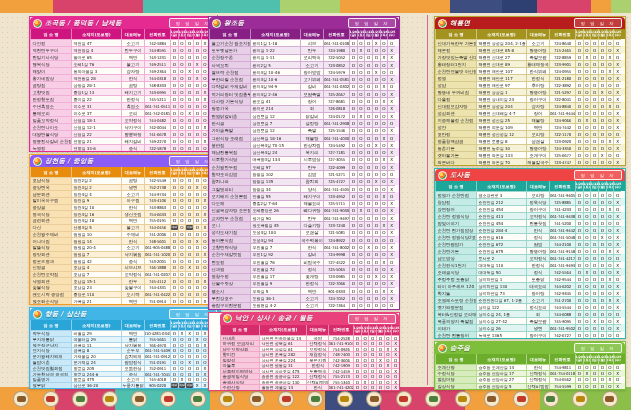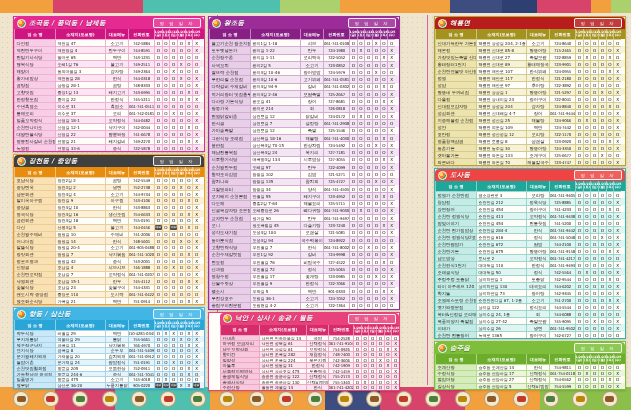--- a/index.html
+++ b/index.html
@@ -13,21 +13,21 @@
   .strip{position:absolute;left:0;width:631px;display:flex}
   .strip-top{top:0;height:13px}
   .strip-bottom{top:387px;height:23px}
   .seg{height:100%}
   .icons{position:absolute;top:389px;left:0;width:631px;height:19px;display:flex;justify-content:space-evenly;align-items:center}
   .food{width:16px;height:16px;border-radius:50%;background:#f6e9c9;border:1px solid rgba(60,30,0,.35);display:flex;align-items:center;justify-content:center;box-sizing:border-box}
   .food i{display:block;width:9px;height:6px;border-radius:2px}
   .vline{position:absolute;top:15px;height:370px;width:1px;background:#cf3e8a;opacity:.75}
   #vl1{left:217px}#vl2{left:427px}
   .col{position:absolute;top:16px;width:192px;display:flex;flex-direction:column;gap:2px}
-  #col0{left:13px}#col1{left:208px}#col2{left:434px}
+  #col0{left:29px}#col1{left:208px}#col2{left:434px}
   .tbl{background:#fffdf8;border:1px solid;box-shadow:0 1px 2px rgba(0,0,0,.15)}
   .thead{height:12px;display:flex;align-items:center;padding:0 3px;position:relative;border-radius:4px 4px 0 0}
   .logo{width:9px;height:9px;border-radius:50%;flex:none;margin-right:3px;border:1px solid #fff;box-sizing:border-box;
     background:radial-gradient(circle at 35% 35%, #ffd24d 0 30%, #ff7a2e 31% 55%, #44a648 56% 100%)}
   .title{color:#fff;font-weight:bold;font-style:italic;font-size:6.5px;letter-spacing:.3px;white-space:nowrap;text-shadow:0 1px 1px rgba(0,0,0,.35)}
   .legend{margin-left:auto;width:46px;height:8px;border:1px solid rgba(255,255,255,.9);border-radius:2px;
     color:#fff;font-size:4.2px;display:flex;align-items:center;justify-content:center;letter-spacing:2px;background:rgba(255,255,255,.14)}
   .chead{display:flex;height:10px;color:#fff;font-weight:bold;text-align:center}
   .chead>div{display:flex;align-items:center;justify-content:center;border-left:1px solid rgba(255,255,255,.45);box-sizing:border-box;font-size:4.1px}
   .w-name{width:41px}.w-addr{width:50px}.w-menu{width:23px}.w-phone{width:26px}
@@ -360,21 +360,21 @@
         <div class="cell c-phone">722-5878</div>
         <div class="cell c-day">O</div>
         <div class="cell c-day">O</div>
         <div class="cell c-day">O</div>
         <div class="cell c-day">O</div>
         <div class="cell c-day">O</div>
         <div class="cell c-day">X</div>
       </div>
     </div>
     <div class="tbl" style="border-color: rgb(245, 157, 33); --rh: 6.7px; --tint: #fdf0d9; --nametint: #fae1b4; --grid: #e9cd9a;">
-      <div class="thead" style="background: #404040;">
+      <div class="thead" style="background: #8b5cf6;">
         <span class="logo"></span>
         <span class="title">장천동 / 중앙동</span>
         <span class="legend">영 업 일 자</span>
       </div>
       <div class="chead" style="background: rgb(232, 140, 14);">
         <div class="w-name">업 소 명</div>
         <div class="w-addr">소재지(도로명)</div>
         <div class="w-menu">대표메뉴</div>
         <div class="w-phone">전화번호</div>
         <div class="w-day">

